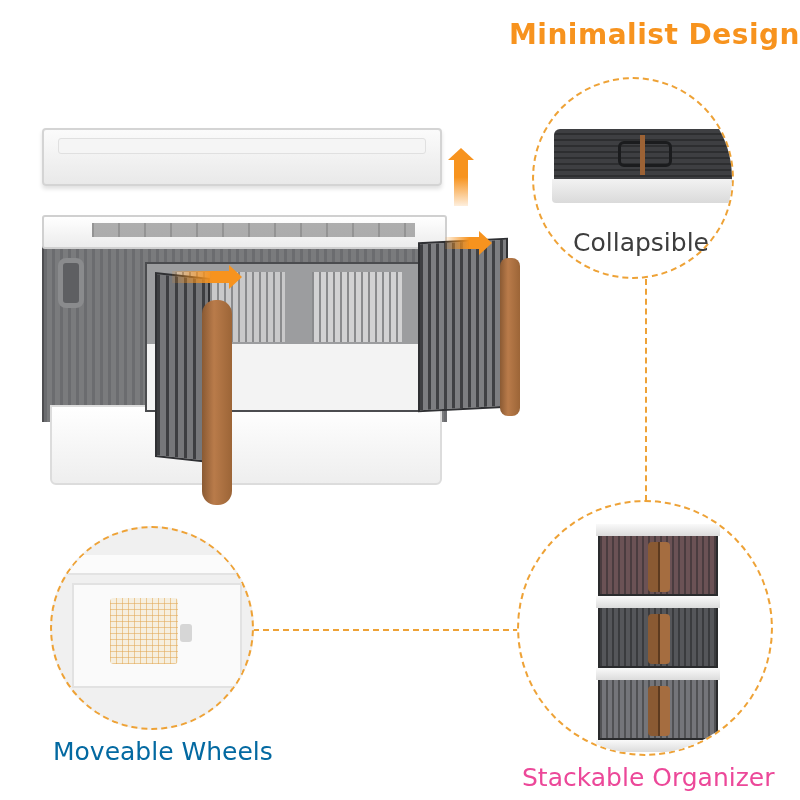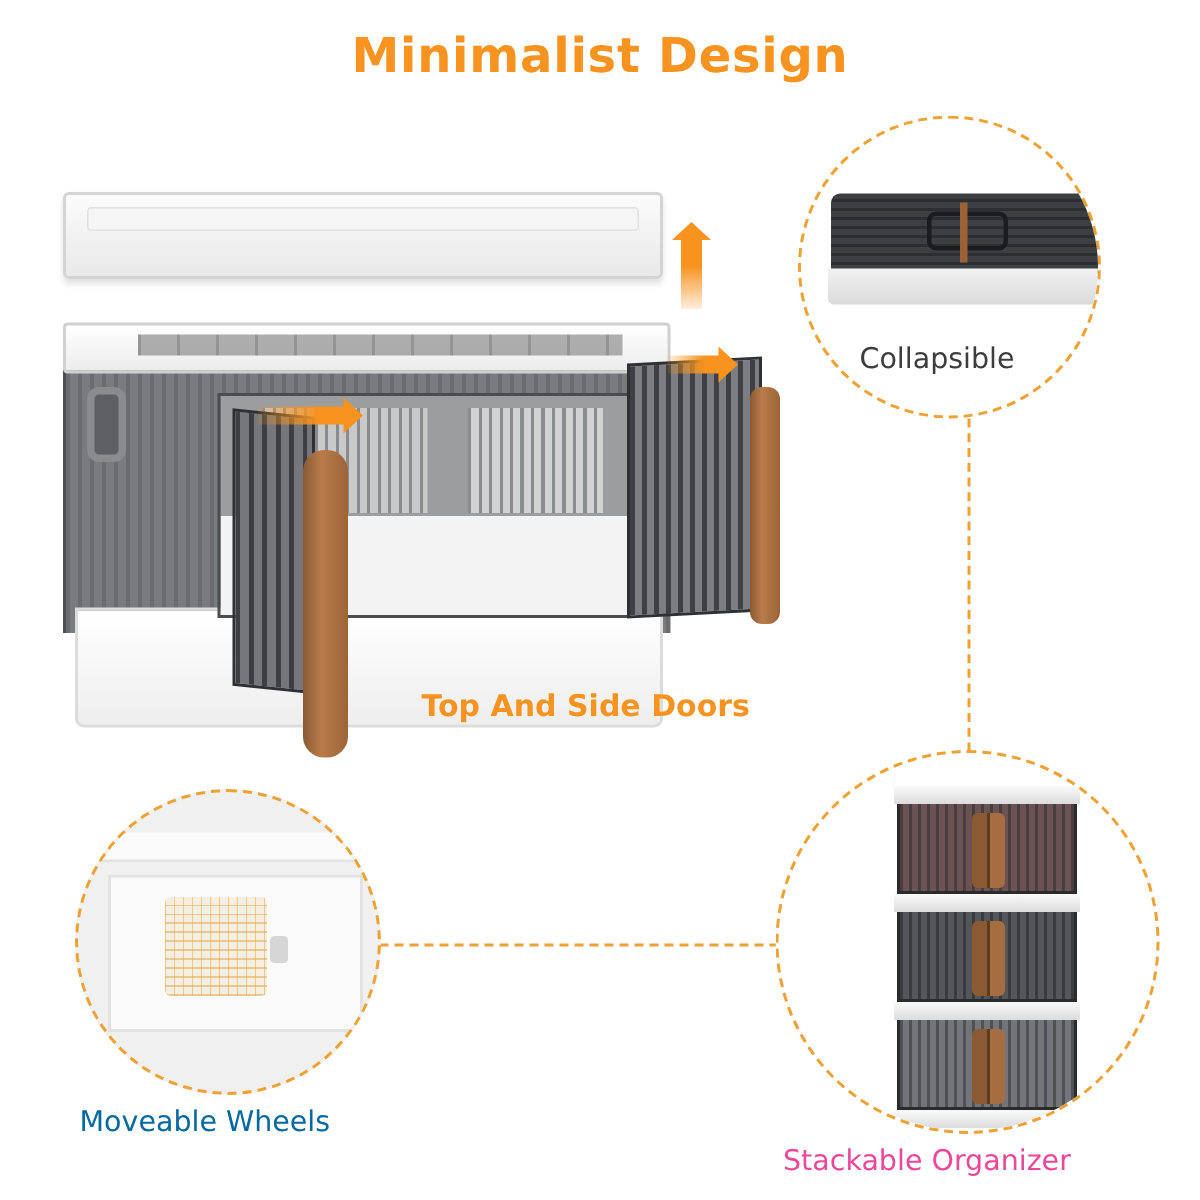--- a/index.html
+++ b/index.html
@@ -1,21 +1,21 @@
 <!DOCTYPE html>
 <html><head>
 <meta charset="utf-8">
 <style>
   * { box-sizing: border-box; margin: 0; padding: 0; }
   html, body { width: 800px; height: 800px; background: #ffffff; overflow: hidden; }
   body { position: relative; font-family: "DejaVu Sans", sans-serif; }
 
   .title {
-    position: absolute; left: 0; top: 18px; width: 800px; text-align: center;
-    font-family: "DejaVu Sans", sans-serif; font-weight: bold; font-size: 32px;
+    position: absolute; left: 0; top: 18px; width: 800px; text-align: right;
+    font-family: "DejaVu Sans", sans-serif; font-weight: bold; font-size: 28px;
     letter-spacing: 0.5px;
   }
 
   
   .product { position: absolute; left: 0; top: 0; width: 540px; height: 520px; }
 
   .lid {
     position: absolute; left: 42px; top: 128px; width: 400px; height: 58px;
     background: linear-gradient(#fbfbfb, #e9e9e9);
     border: 2px solid #d4d4d4; border-radius: 4px;
@@ -116,21 +116,21 @@
   
   .feature-circle {
     position: absolute; border-radius: 50%; border: 2px dashed; overflow: hidden;
     background: #ffffff;
   }
   .circle-collapsible { left: 532px; top: 77px; width: 202px; height: 202px; }
   .circle-wheels { left: 50px; top: 526px; width: 204px; height: 204px; background: #f0f0f0; }
   .circle-stack { left: 517px; top: 500px; width: 256px; height: 256px; }
 
   .feature-label {
-    position: absolute; font-family: "DejaVu Sans", sans-serif; font-size: 19px; white-space: nowrap;
+    position: absolute; font-family: "DejaVu Sans", sans-serif; font-size: 25px; white-space: nowrap;
   }
   .label-collapsible { left: 573px; top: 228px; }
   .label-wheels { left: 53px; top: 737px; }
   .label-stack { left: 522px; top: 763px; }
 
   
   .collapsed {
     position: absolute; left: 20px; top: 50px; width: 178px; height: 72px;
   }
   .collapsed .top {
@@ -213,21 +213,20 @@
   <div class="box-opening"></div>
   <div class="door-left"></div>
   <div class="hinge-left"></div>
   <div class="door-right"></div>
   <div class="hinge-right"></div>
 
   <div class="arrow arrow-up"></div>
   <div class="arrow arrow-right arrow-right-top"></div>
   <div class="arrow arrow-right arrow-right-door"></div>
 
-  <div class="caption-orange caption-doors" style="color: rgb(247, 147, 30);">Top And Side Doors</div>
 </div>
 
 <div class="connector connector-vertical" style="border-color: rgb(238, 162, 54);"></div>
 <div class="connector connector-horizontal" style="border-color: rgb(238, 162, 54);"></div>
 
 <div class="feature-circle circle-collapsible" style="border-color: rgb(238, 162, 54);">
   <div class="collapsed">
     <div class="top"></div>
     <div class="base"></div>
   </div>

